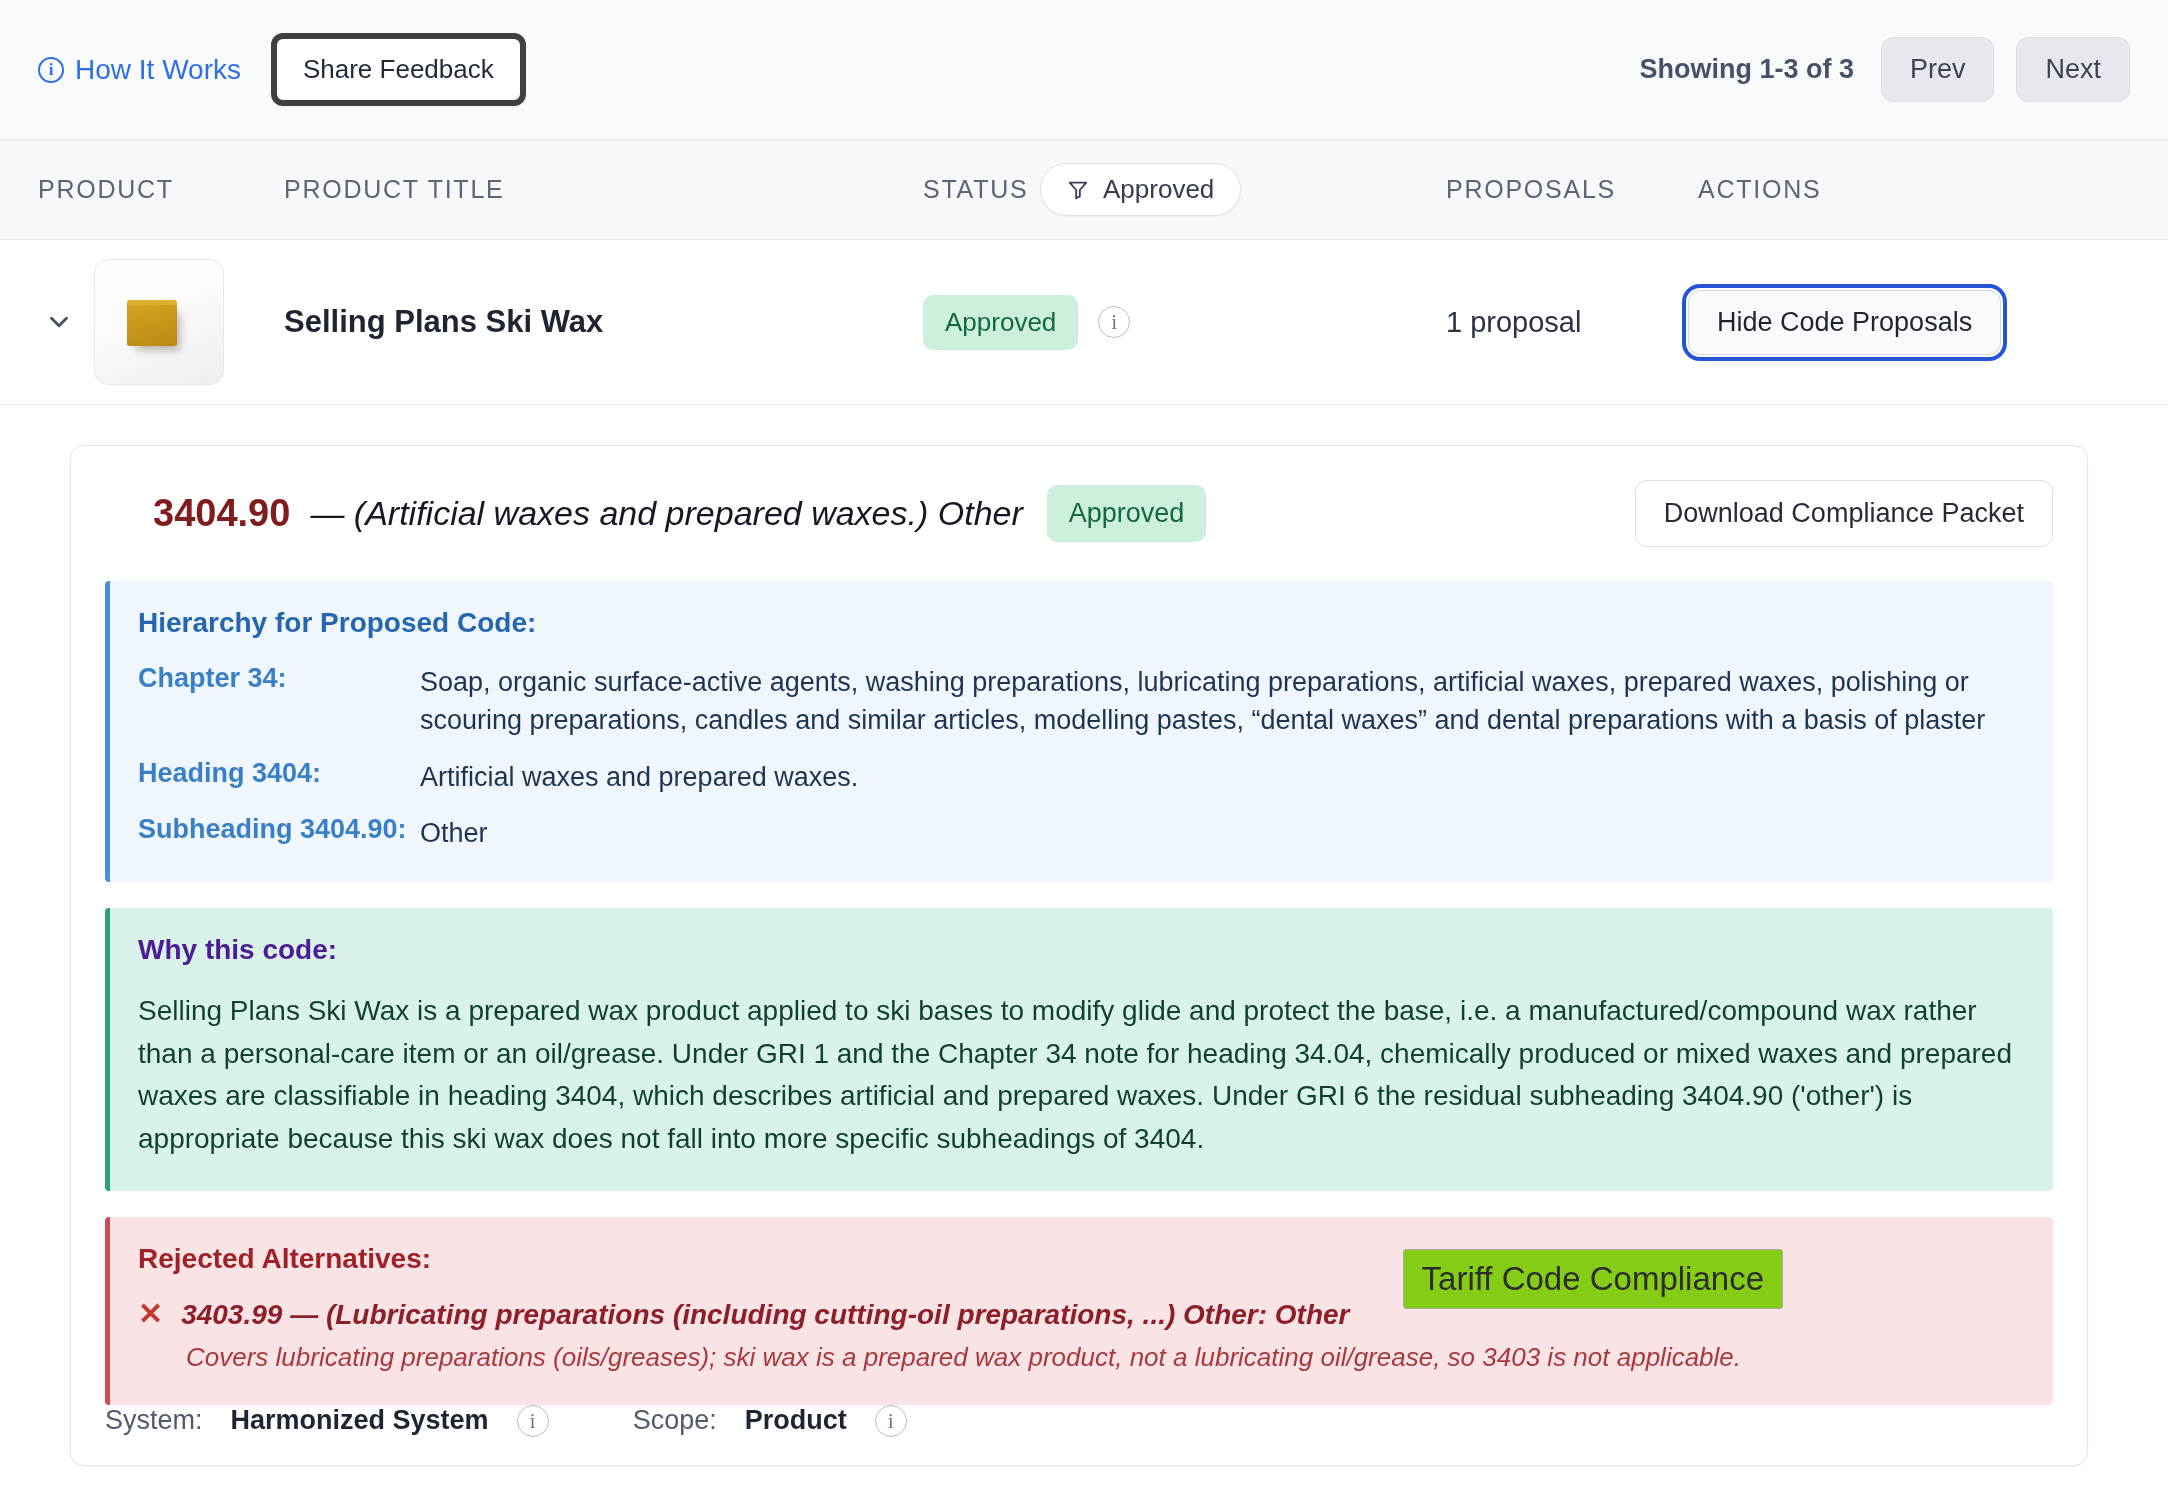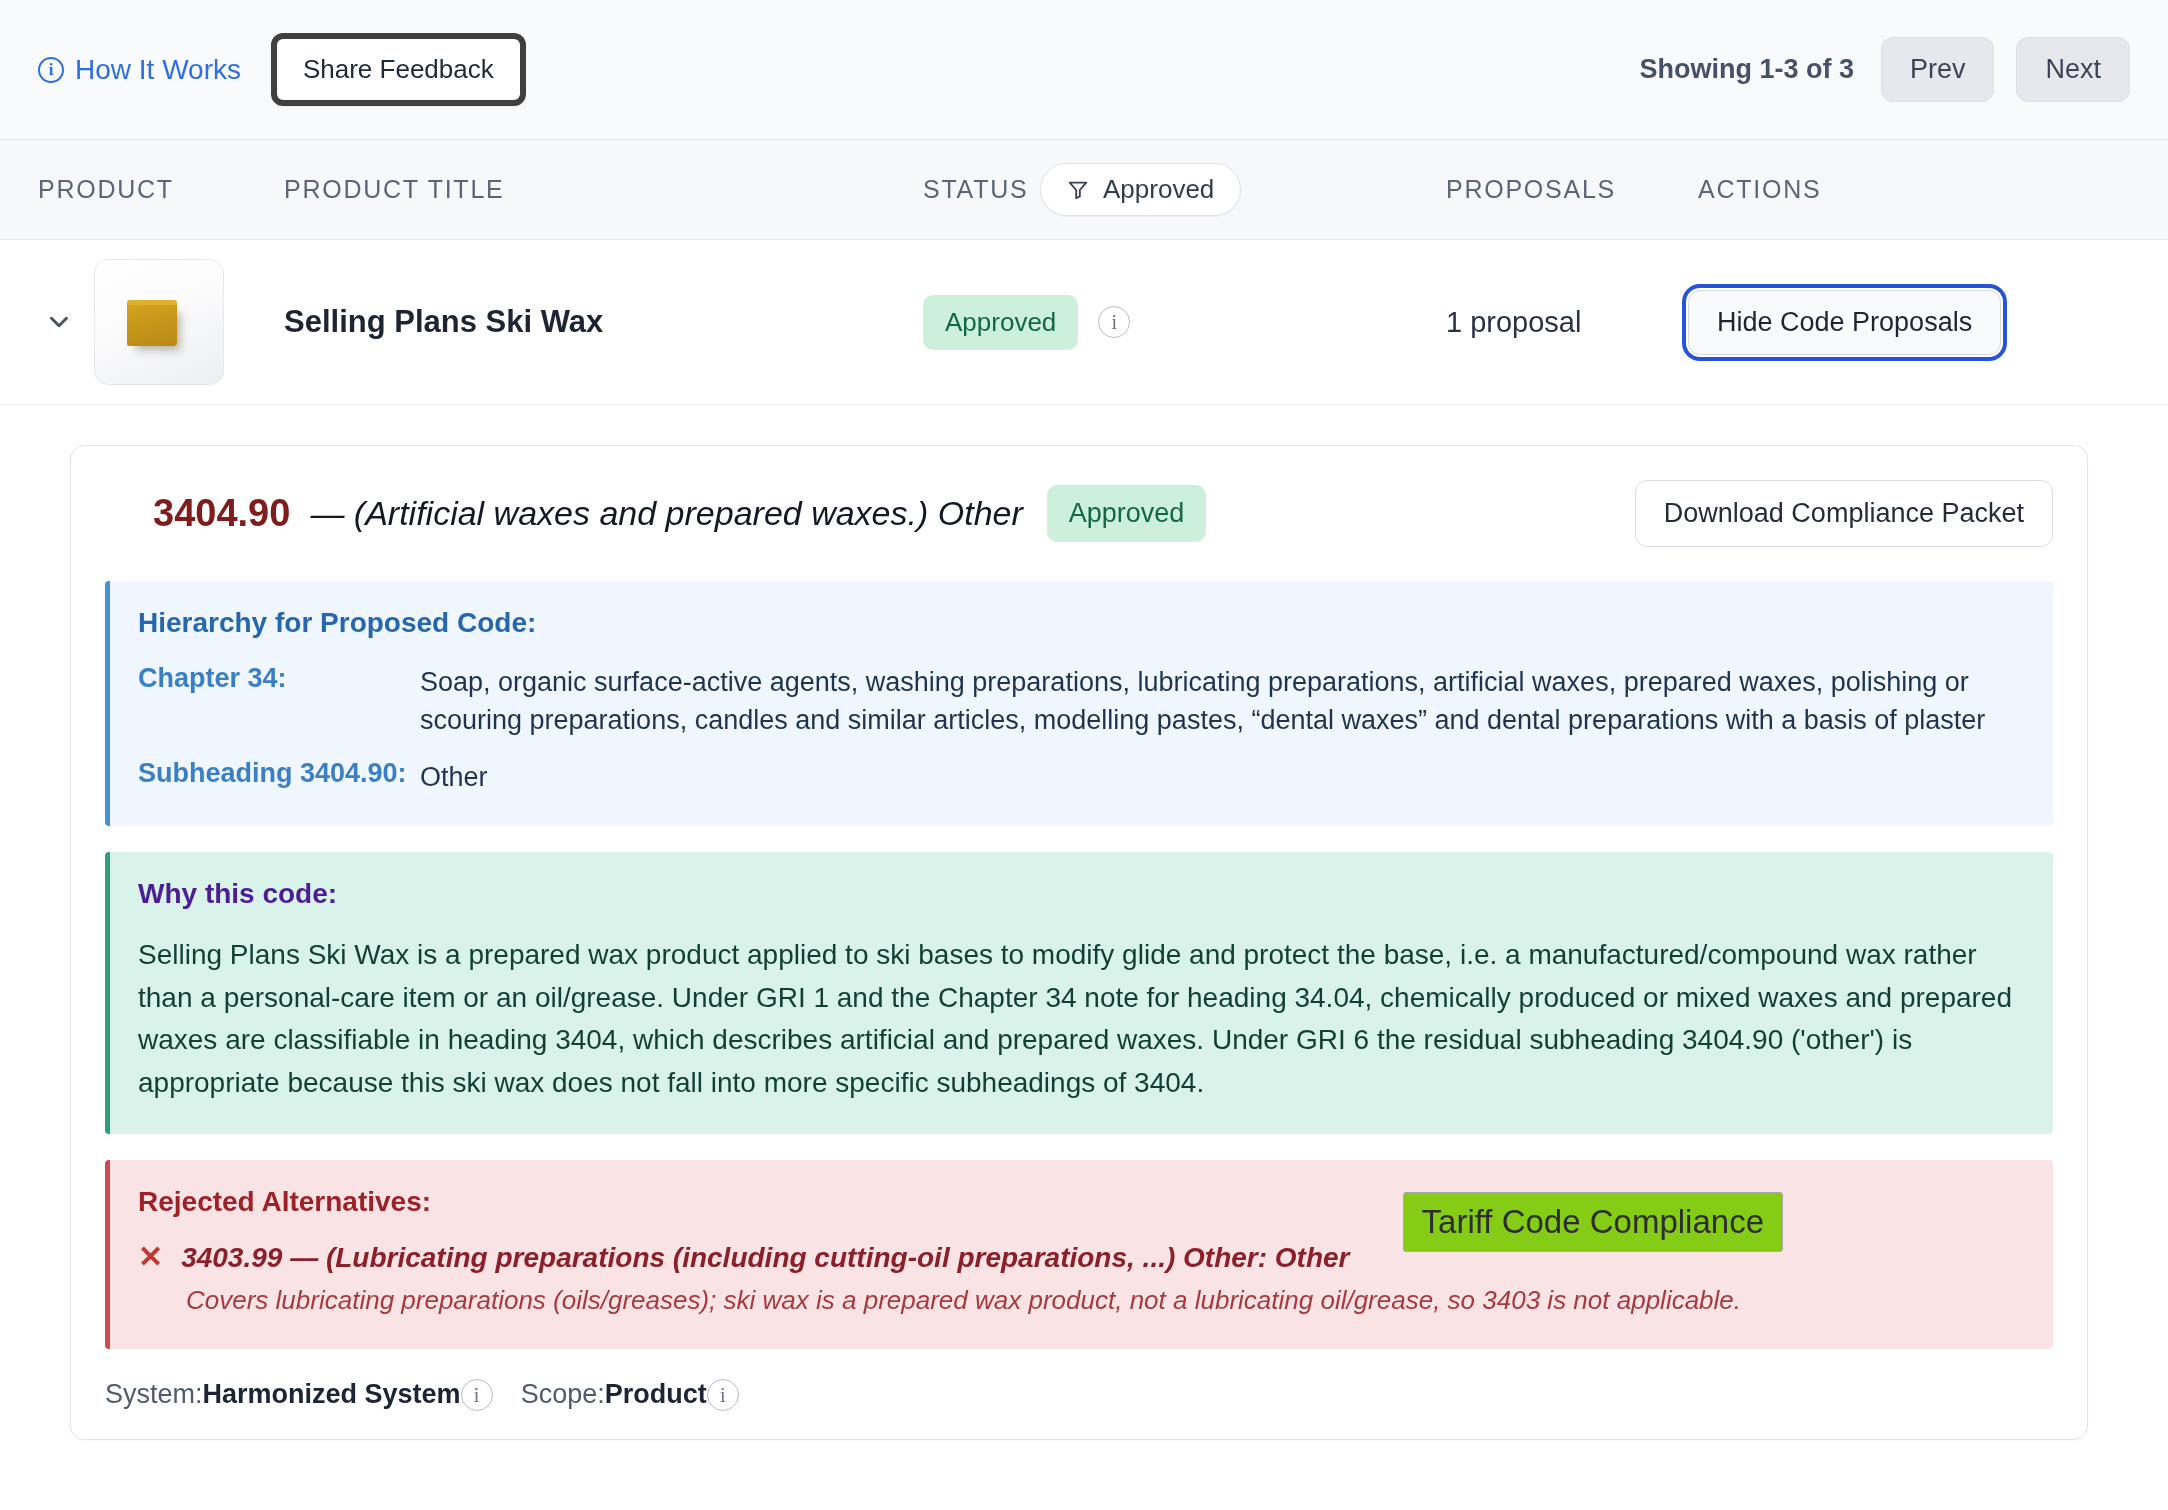--- a/index.html
+++ b/index.html
@@ -324,22 +324,21 @@
     border-radius: 3px;
     padding: 10px 18px;
     font-size: 33px;
     color: #2d2d2d;
     white-space: nowrap;
     font-family: "Liberation Sans", sans-serif;
   }
   .card-footer {
     display: flex;
     align-items: center;
-    gap: 0;
-    margin-top: 30px;
+    gap: 28px;
     font-size: 27px;
     color: #525a6e;
   }
   .card-footer b { color: #1d2433; }
   .footer-gap { width: 28px; }
 </style>
 </head>
 <body>
 
 <div class="toolbar">
@@ -409,20 +408,24 @@
   </div>
 
   <div class="panel panel-hierarchy">
     <div class="panel-title">Hierarchy for Proposed Code:</div>
 
     <div class="hier-row">
       <span class="hier-label">Chapter 34:</span>
       <span class="hier-value">Soap, organic surface-active agents, washing preparations, lubricating preparations, artificial waxes, prepared waxes, polishing or scouring preparations, candles and similar articles, modelling pastes, “dental waxes” and dental preparations with a basis of plaster</span>
     </div>
 
+    <div class="hier-row">
+      <span class="hier-label">Heading 3404:</span>
+      <span class="hier-value">Artificial waxes and prepared waxes.</span>
+    </div>
 
     <div class="hier-row">
       <span class="hier-label">Subheading 3404.90:</span>
       <span class="hier-value">Other</span>
     </div>
   </div>
 
   <div class="panel panel-why">
     <div class="panel-title">Why this code:</div>
     <div class="why-body">Selling Plans Ski Wax is a prepared wax product applied to ski bases to modify glide and protect the base, i.e. a manufactured/compound wax rather than a personal-care item or an oil/grease. Under GRI 1 and the Chapter 34 note for heading 34.04, chemically produced or mixed waxes and prepared waxes are classifiable in heading 3404, which describes artificial and prepared waxes. Under GRI 6 the residual subheading 3404.90 ('other') is appropriate because this ski wax does not fall into more specific subheadings of 3404.</div>

